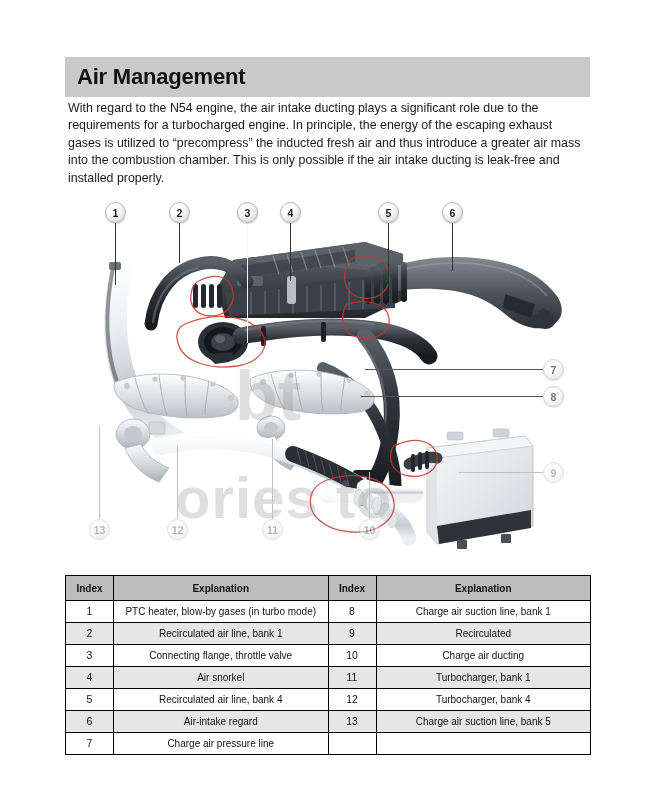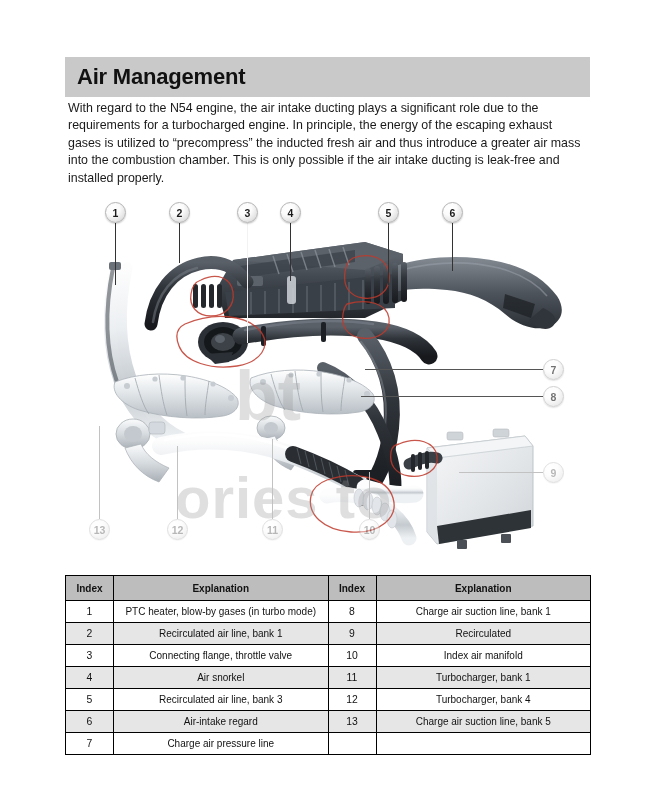--- a/index.html
+++ b/index.html
@@ -453,31 +453,31 @@
       <tr class="row-shade">
         <td class="idx">2</td>
         <td>Recirculated air line, bank 1</td>
         <td class="idx">9</td>
         <td>Recirculated</td>
       </tr>
       <tr class="row-plain">
         <td class="idx">3</td>
         <td>Connecting flange, throttle valve</td>
         <td class="idx">10</td>
-        <td>Index air manifold</td>
+        <td>Charge air ducting</td>
       </tr>
       <tr class="row-shade">
         <td class="idx">4</td>
         <td>Air snorkel</td>
         <td class="idx">11</td>
         <td>Turbocharger, bank 1</td>
       </tr>
       <tr class="row-plain">
         <td class="idx">5</td>
-        <td>Recirculated air line, bank 3</td>
+        <td>Recirculated air line, bank 4</td>
         <td class="idx">12</td>
         <td>Turbocharger, bank 4</td>
       </tr>
       <tr class="row-shade">
         <td class="idx">6</td>
         <td>Air-intake regard</td>
         <td class="idx">13</td>
         <td>Charge air suction line, bank 5</td>
       </tr>
       <tr class="row-plain">

